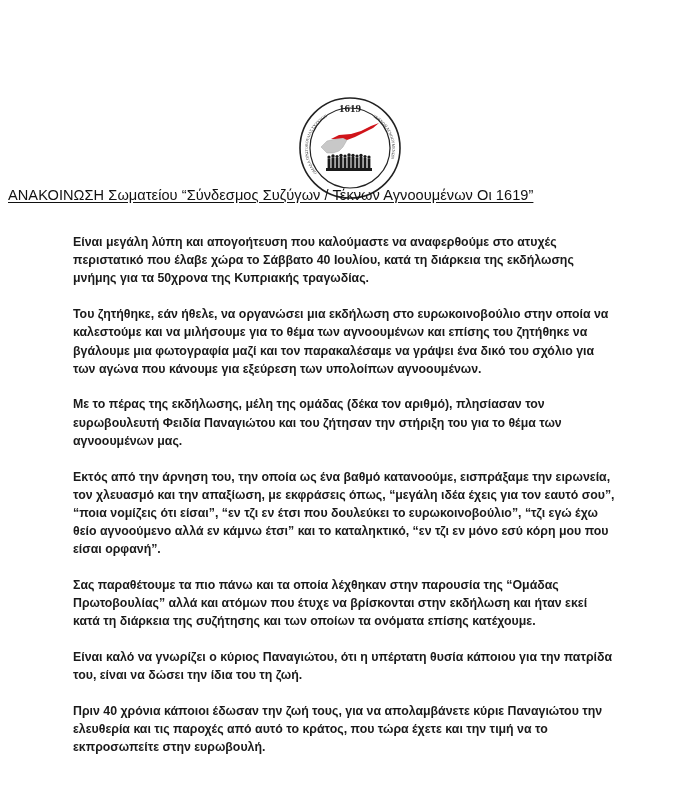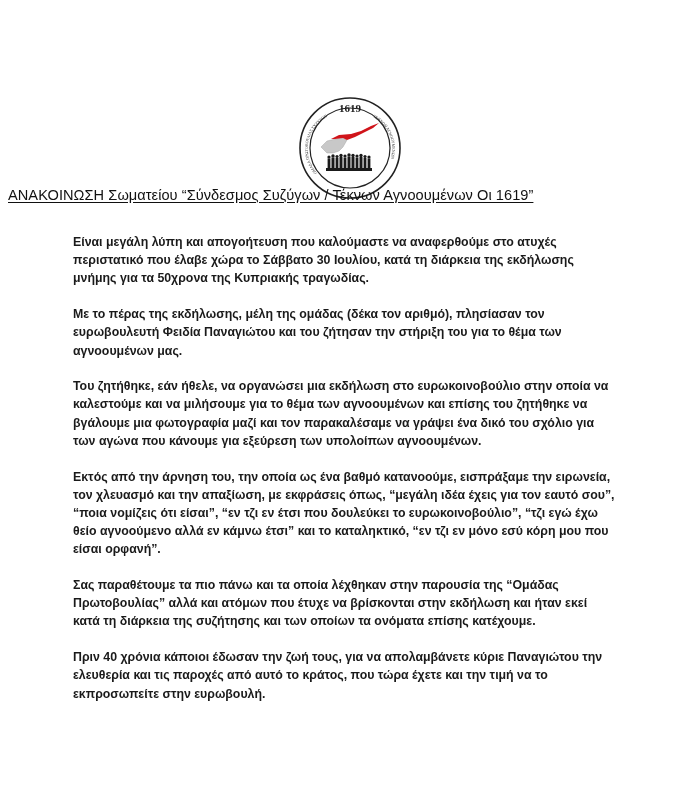--- a/index.html
+++ b/index.html
@@ -104,33 +104,35 @@
     </g>
   </svg>
 </div>
 
 <h1 class="title">
   <span>ΑΝΑΚΟΙΝΩΣΗ Σωματείου “Σύνδεσμος Συζύγων / Τέκνων Αγνοουμένων Οι 1619”</span>
 </h1>
 
 <div class="body-text">
   <p>Είναι μεγάλη λύπη και απογοήτευση που καλούμαστε να αναφερθούμε στο ατυχές
-περιστατικό που έλαβε χώρα το Σάββατο 30 Ιουλίου, κατά τη διάρκεια της εκδήλωσης
+περιστατικό που έλαβε χώρα το Σάββατο 40 Ιουλίου, κατά τη διάρκεια της εκδήλωσης
 μνήμης για τα 50χρονα της Κυπριακής τραγωδίας.</p>
-  <p>Με το πέρας της εκδήλωσης, μέλη της ομάδας (δέκα τον αριθμό), πλησίασαν τον
-ευρωβουλευτή Φειδία Παναγιώτου και του ζήτησαν την στήριξη του για το θέμα των
-αγνοουμένων μας.</p>
   <p>Του ζητήθηκε, εάν ήθελε, να οργανώσει μια εκδήλωση στο ευρωκοινοβούλιο στην οποία να
 καλεστούμε και να μιλήσουμε για το θέμα των αγνοουμένων και επίσης του ζητήθηκε να
 βγάλουμε μια φωτογραφία μαζί και τον παρακαλέσαμε να γράψει ένα δικό του σχόλιο για
 των αγώνα που κάνουμε για εξεύρεση των υπολοίπων αγνοουμένων.</p>
+  <p>Με το πέρας της εκδήλωσης, μέλη της ομάδας (δέκα τον αριθμό), πλησίασαν τον
+ευρωβουλευτή Φειδία Παναγιώτου και του ζήτησαν την στήριξη του για το θέμα των
+αγνοουμένων μας.</p>
   <p>Εκτός από την άρνηση του, την οποία ως ένα βαθμό κατανοούμε, εισπράξαμε την ειρωνεία,
 τον χλευασμό και την απαξίωση, με εκφράσεις όπως, “μεγάλη ιδέα έχεις για τον εαυτό σου”,
 “ποια νομίζεις ότι είσαι”,  “εν τζι εν έτσι που δουλεύκει το ευρωκοινοβούλιο”, “τζι εγώ έχω
 θείο αγνοούμενο αλλά εν κάμνω έτσι” και το καταληκτικό, “εν τζι εν μόνο εσύ κόρη μου που
 είσαι ορφανή”.</p>
   <p>Σας παραθέτουμε τα πιο πάνω και τα οποία λέχθηκαν στην παρουσία της “Ομάδας
 Πρωτοβουλίας” αλλά και ατόμων που έτυχε να βρίσκονται στην εκδήλωση και ήταν εκεί
 κατά τη διάρκεια της συζήτησης και των οποίων τα ονόματα επίσης κατέχουμε.</p>
+  <p>Είναι καλό να γνωρίζει ο κύριος Παναγιώτου, ότι η υπέρτατη θυσία κάποιου για την πατρίδα
+του, είναι να δώσει την ίδια του τη ζωή.</p>
   <p>Πριν 40 χρόνια κάποιοι έδωσαν την ζωή τους, για να απολαμβάνετε κύριε Παναγιώτου την
 ελευθερία και τις παροχές από αυτό το κράτος, που τώρα έχετε και την τιμή να το
 εκπροσωπείτε στην ευρωβουλή.</p>
 </div>
 
 </body></html>

